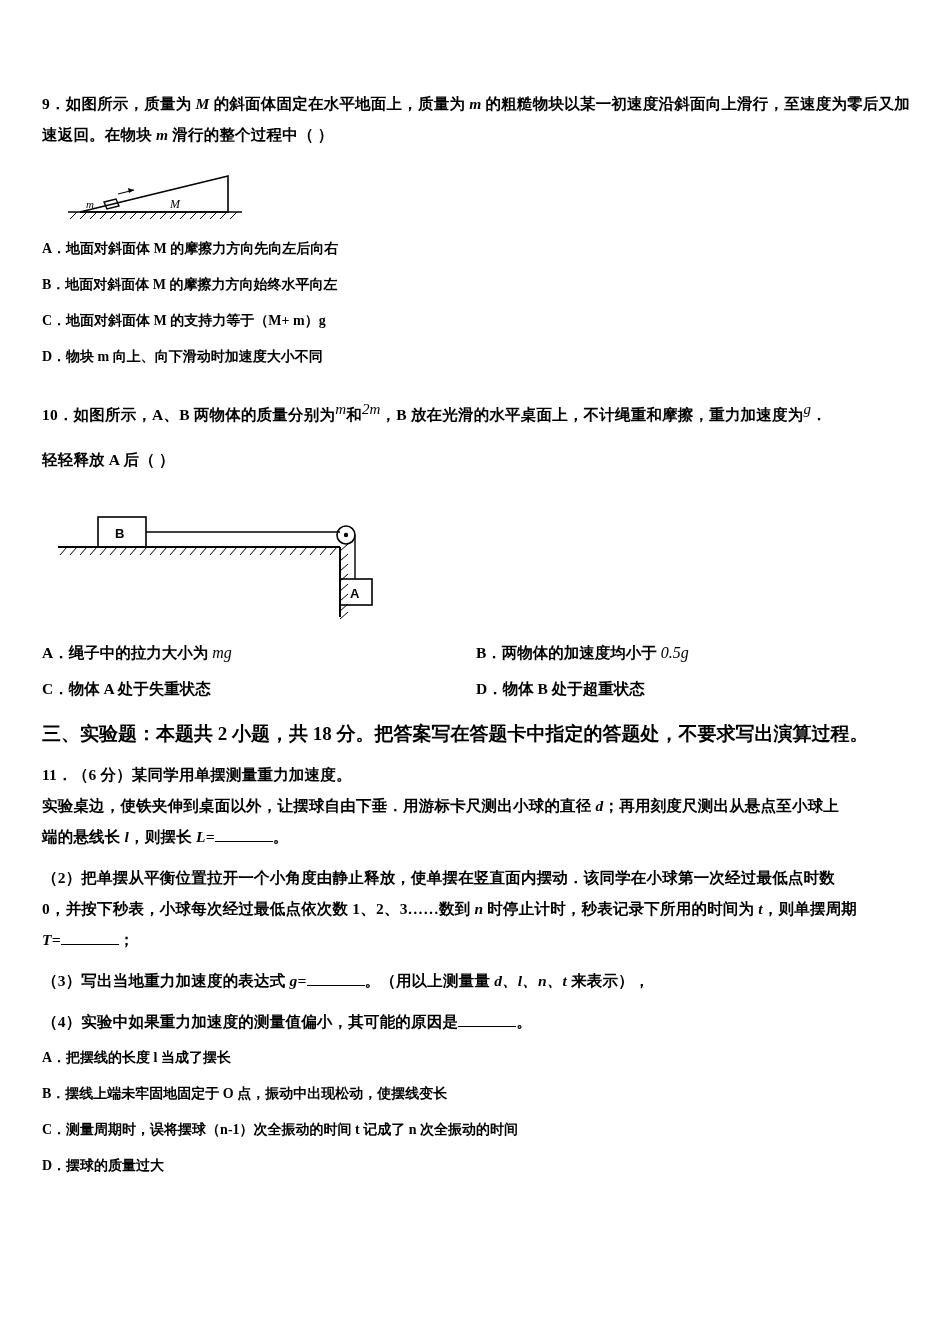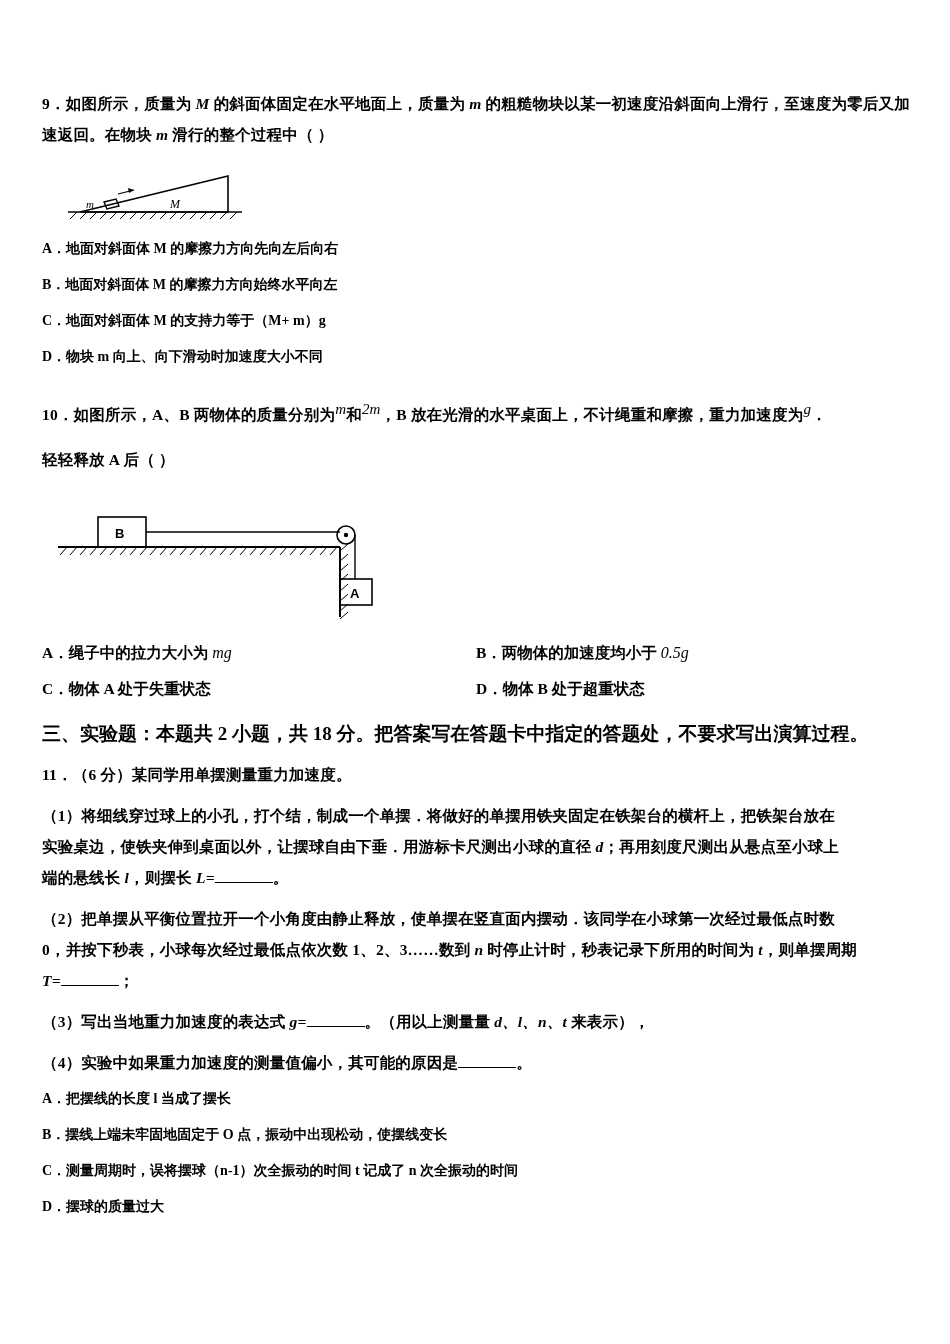--- a/index.html
+++ b/index.html
@@ -218,23 +218,20 @@
     </div>
     <div class="opt-row">
       <div class="opt-col">C．物体 A 处于失重状态</div>
       <div class="opt-col">D．物体 B 处于超重状态</div>
     </div>
 
     <div class="section-head">三、实验题：本题共 2 小题，共 18 分。把答案写在答题卡中指定的答题处，不要求写出演算过程。</div>
 
     <div class="q-text para">11．（6 分）某同学用单摆测量重力加速度。</div>
 
-    <div class="q-text para">
-      <span>（1）将细线穿过球上的小孔，打个结，制成一个单摆．将做好的单摆用铁夹固定在铁架台的横杆上，把铁架台放在</span>
-    </div>
     <div class="q-text">
       <span>实验桌边，使铁夹伸到桌面以外，让摆球自由下垂．用游标卡尺测出小球的直径 </span><span class="italic">d</span><span>；再用刻度尺测出从悬点至小球上</span>
     </div>
     <div class="q-text">
       <span>端的悬线长 </span><span class="italic">l</span><span>，则摆长 </span><span class="italic">L=</span><span class="blank"></span><span>。</span>
     </div>
 
     <div class="q-text para">
       <span>（2）把单摆从平衡位置拉开一个小角度由静止释放，使单摆在竖直面内摆动．该同学在小球第一次经过最低点时数</span>
     </div>

